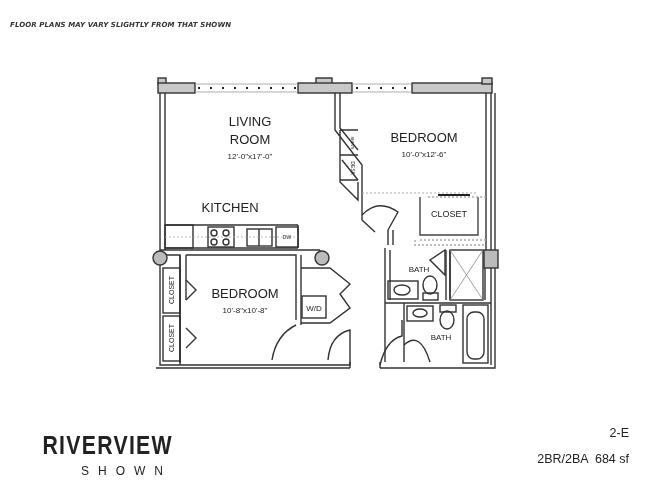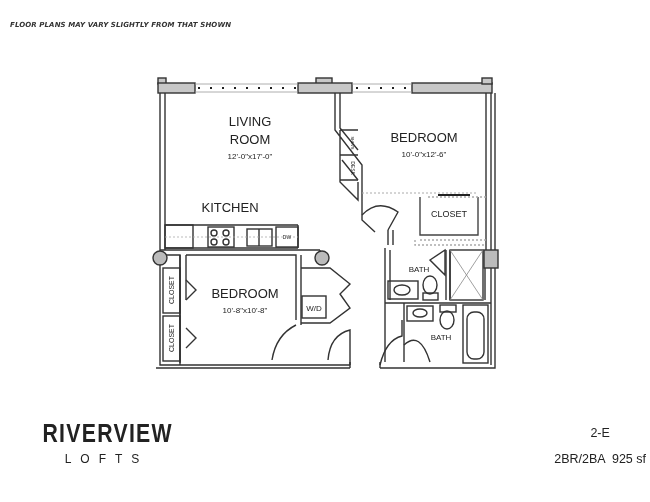--- a/index.html
+++ b/index.html
@@ -1,23 +1,23 @@
 <!DOCTYPE html>
 <html><head>
 <meta charset="utf-8">
 <style>
   html, body { margin: 0; padding: 0; background: #ffffff; }
   body { width: 650px; height: 502px; position: relative; overflow: hidden; font-family: "DejaVu Sans", "Liberation Sans", sans-serif; color: #222; }
   .disclaimer { position: absolute; left: 10px; top: 21px; font-size: 7px; font-style: italic; font-weight: bold; letter-spacing: 0.1px; color: #333; }
   .plan { position: absolute; left: 0; top: 0; width: 650px; height: 400px; }
   .lbl { font-family: "Liberation Sans", "DejaVu Sans", sans-serif; fill: #222; }
-  .brand { position: absolute; left: 32px; top: 420px; width: 140px; text-align: center; }
+  .brand { position: absolute; left: 32px; top: 432px; width: 140px; text-align: right; }
   .brand-title { font-family: "Liberation Sans", sans-serif; font-size: 25px; font-weight: bold; letter-spacing: 1.5px; transform: scaleX(0.85); transform-origin: center; color: #222; line-height: 26px; }
   .brand-sub { font-family: "Liberation Sans", sans-serif; font-size: 12px; letter-spacing: 9px; color: #222; margin-top: 6px; padding-left: 9px; }
-  .unit-info { position: absolute; right: 4px; top: 426px; text-align: center; font-family: "Liberation Sans", sans-serif; font-size: 12.5px; color: #222; line-height: 15px; }
+  .unit-info { position: absolute; right: 21px; top: 426px; text-align: right; font-family: "Liberation Sans", sans-serif; font-size: 12.5px; color: #222; line-height: 15px; }
   .unit-info .unit-id { margin-bottom: 11px; }
 </style>
 </head>
 <body>
 
 <div class="disclaimer">FLOOR PLANS MAY VARY SLIGHTLY FROM THAT SHOWN</div>
 
 <svg class="plan" viewBox="0 0 650 400" xmlns="http://www.w3.org/2000/svg">
   <g stroke="#333" stroke-width="1.4" fill="none">
 
@@ -115,19 +115,19 @@
   <text class="lbl" x="0" y="0" font-size="7" text-anchor="middle" transform="translate(174,338) rotate(-90)">CLOSET</text>
   <text class="lbl" x="0" y="0" font-size="4" text-anchor="middle" transform="translate(351,143) rotate(90)">SHLVS</text>
   <text class="lbl" x="0" y="0" font-size="5" text-anchor="middle" transform="translate(351,168) rotate(90)">DESK</text>
   <text class="lbl" x="314" y="311" font-size="8" text-anchor="middle">W/D</text>
   <text class="lbl" x="419" y="272" font-size="8" text-anchor="middle">BATH</text>
   <text class="lbl" x="441" y="340" font-size="8" text-anchor="middle">BATH</text>
 </svg>
 
 <div class="brand">
   <div class="brand-title">RIVERVIEW</div>
-  <div class="brand-sub">LOFTS</div>
+  <div class="brand-sub">SHOWN</div>
 </div>
 
 <div class="unit-info">
   <div class="unit-id">2-E</div>
-  <div style="white-space:pre;">2BR/2BA  925 sf</div>
+  <div style="white-space:pre;">2BR/2BA  684 sf</div>
 </div>
 
 </body></html>

